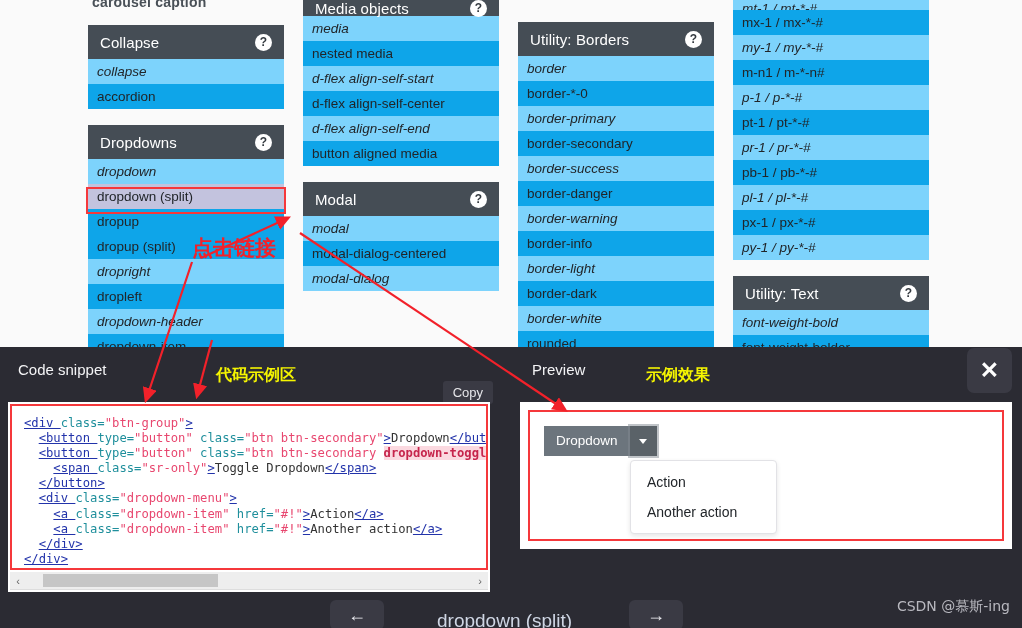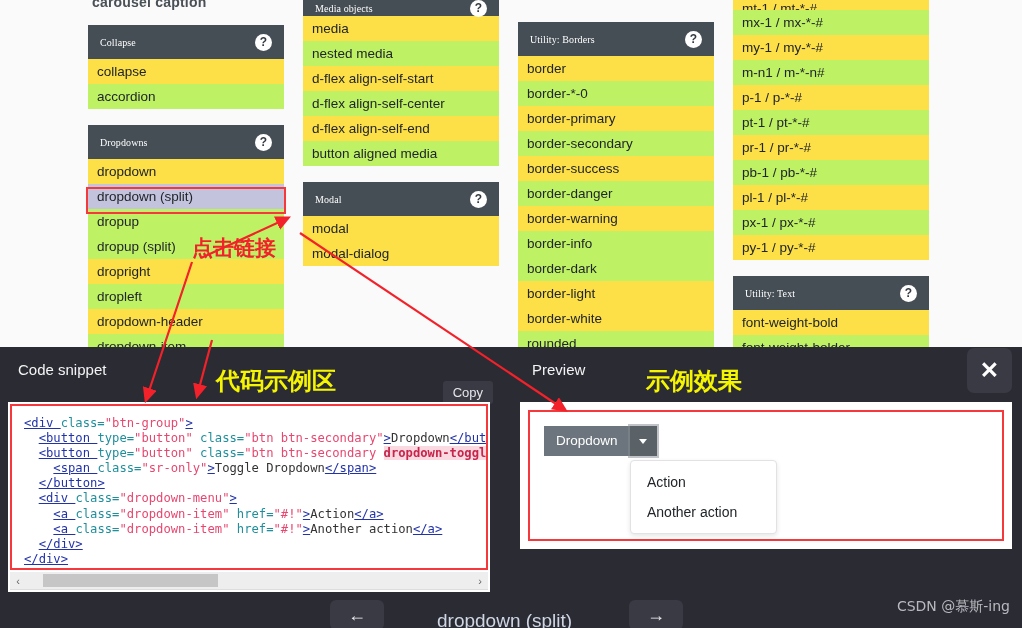--- a/index.html
+++ b/index.html
@@ -25,31 +25,31 @@
     position:absolute;font-size:14px;font-weight:bold;color:#495057;
     letter-spacing:.2px;
   }
 
   .card{margin-bottom:0;}
   .card-head{
     background:#454d55;color:#fff;
     height:34px;display:flex;align-items:center;justify-content:space-between;
     padding:0 12px;box-sizing:border-box;
   }
-  .card-head .ttl{font-size:10px;font-weight:normal;letter-spacing:.1px;font-family:Liberation Serif, serif;}
+  .card-head .ttl{font-size:15px;font-weight:normal;letter-spacing:.1px;}
   .qmark{
     width:17px;height:17px;border-radius:50%;background:#fff;color:#343a40;
     font-size:12px;font-weight:bold;display:flex;align-items:center;justify-content:center;
     line-height:1;flex:0 0 auto;
   }
   .li{
     font-size:13.5px;color:#212529;padding:4px 9px;box-sizing:border-box;
-    line-height:17px;background:#bef264;
-  }
-  .li.alt{background:#fde047;}
+    line-height:17px;background:#0ea5e9;
+  }
+  .li.alt{background:#7dd3fc;font-style:italic;}
   .li.sel{background:#c3c3de;}
   .gap{height:16px;background:transparent;}
 
   
   #sel-ring{
     position:absolute;left:86px;top:187px;width:200px;height:27px;
     border:2.5px solid #f5383b;box-sizing:border-box;
     pointer-events:none;
   }
 
@@ -65,21 +65,21 @@
     position:absolute;left:0;top:347px;width:1022px;height:281px;
     background:#2b2b33;box-sizing:border-box;
   }
   #modal-head{position:relative;height:55px;}
   .mh-title{
     position:absolute;color:#f4f4f6;font-size:15px;font-weight:normal;top:14px;
   }
   #mh-code{left:18px;}
   #mh-prev{left:532px;}
   .mh-cn{
-    position:absolute;color:#f5f500;font-size:24px;font-weight:bold;top:18px;
+    position:absolute;color:#f5f500;font-size:16px;font-weight:bold;top:18px;
     font-family:Liberation Sans, sans-serif;
   }
   #cn-code{left:216px;}
   #cn-prev{left:646px;}
   #copy-btn{
     position:absolute;right:529px;top:381px;
     background:#3a3a44;color:#e6e6ea;font-size:13px;
     padding:4px 10px;border-radius:3px;border:none;
   }
   #close-btn{
@@ -219,41 +219,42 @@
       <div class="li alt">d-flex align-self-end</div>
       <div class="li">button aligned media</div>
     </div>
     <div class="gap"></div>
     <div class="card">
       <div class="card-head">
         <span class="ttl">Modal</span>
         <span class="qmark">?</span>
       </div>
       <div class="li alt">modal</div>
+      <div class="li">modal-dialog-centered</div>
       <div class="li alt">modal-dialog</div>
     </div>
   </div>
 
   <div class="col c3">
     <div style="height:22px"></div>
     <div class="card">
       <div class="card-head">
         <span class="ttl">Utility: Borders</span>
         <span class="qmark">?</span>
       </div>
       <div class="li alt">border</div>
       <div class="li">border-*-0</div>
       <div class="li alt">border-primary</div>
       <div class="li">border-secondary</div>
       <div class="li alt">border-success</div>
       <div class="li">border-danger</div>
       <div class="li alt">border-warning</div>
       <div class="li">border-info</div>
+      <div class="li alt">border-light</div>
       <div class="li">border-dark</div>
-      <div class="li alt">border-light</div>
       <div class="li alt">border-white</div>
       <div class="li">rounded</div>
     </div>
   </div>
 
   <div class="col c4">
     <div class="card">
       <div class="li alt" style="height:10px;padding-top:0;overflow:hidden;">mt-1 / mt-*-#</div>
       <div class="li">mx-1 / mx-*-#</div>
       <div class="li alt">my-1 / my-*-#</div>

